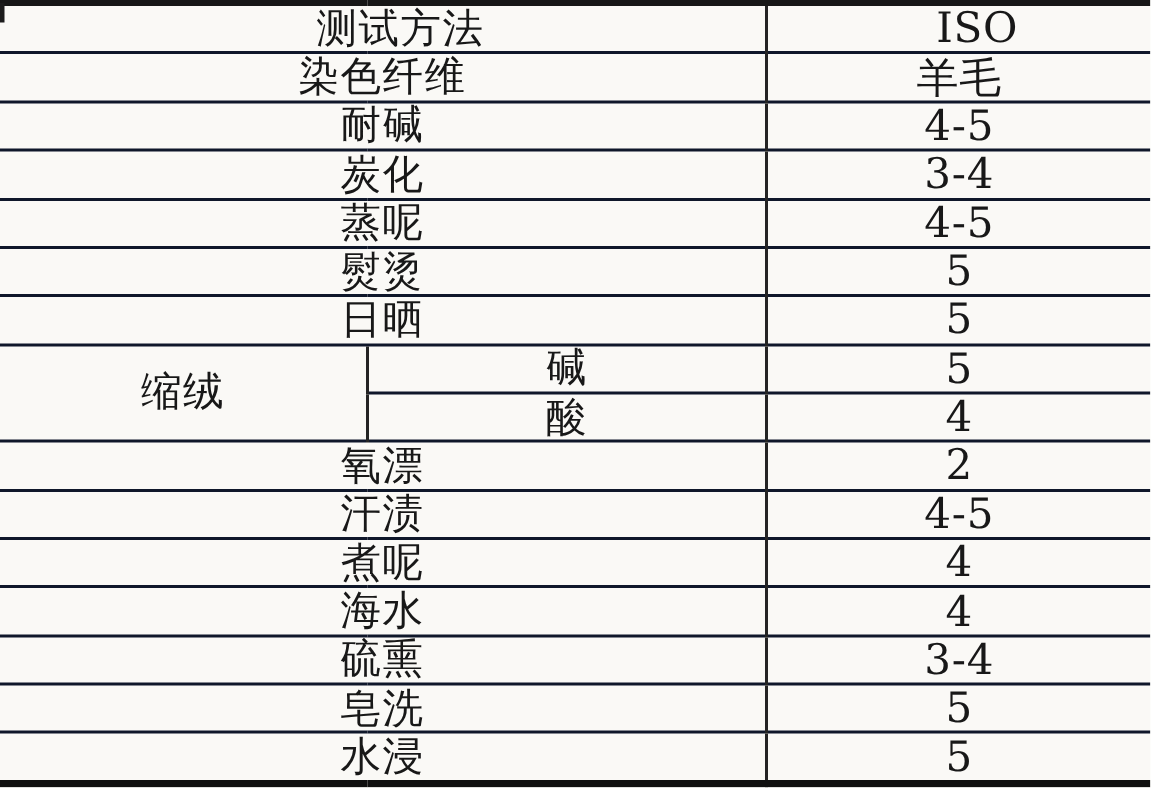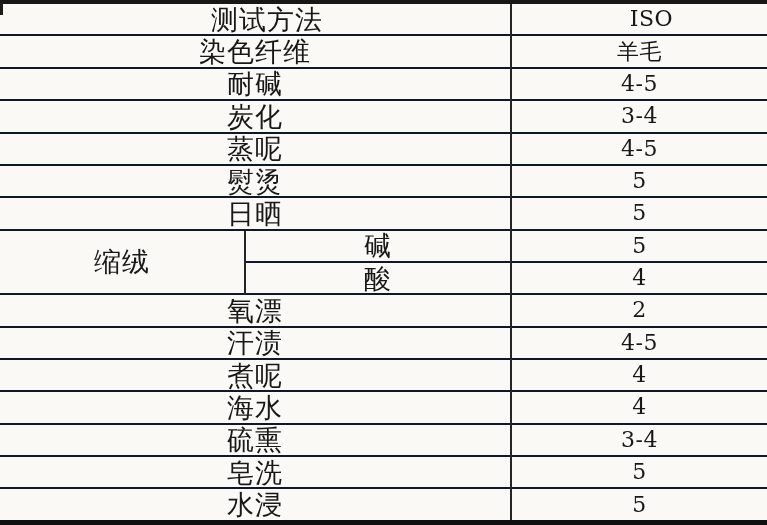--- a/index.html
+++ b/index.html
@@ -27,21 +27,21 @@
     border-top: 2px solid #0f172a;
     font-size: 27px;
     line-height: 1;
     letter-spacing: 1px;
     overflow: hidden;
     white-space: nowrap;
   }
   table.scan-table tr.first td { border-top: none; padding-left: 24px; }
   table.scan-table td.val {
     border-left: 2px solid #242424;
-    font-size: 22px;
+    font-size: 28px;
     letter-spacing: 0.5px;
     margin-left: 20px;
   }
   table.scan-table td.sub {
     border-left: 2px solid #242424;
   }
   
   .edge-artifact {
     position: absolute;
     left: 0; top: 2px;

